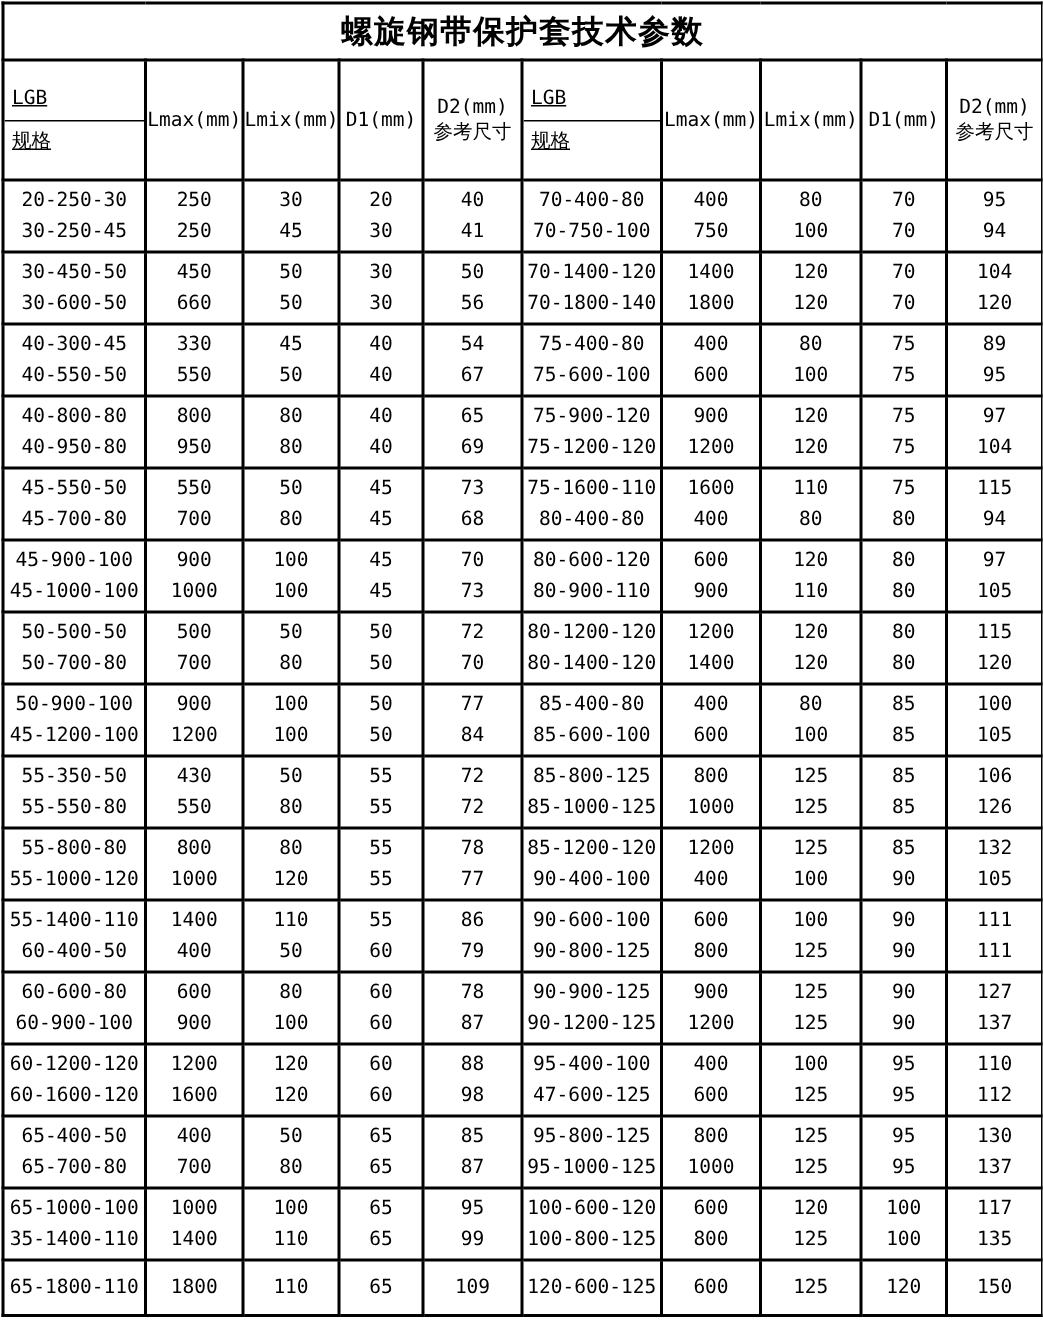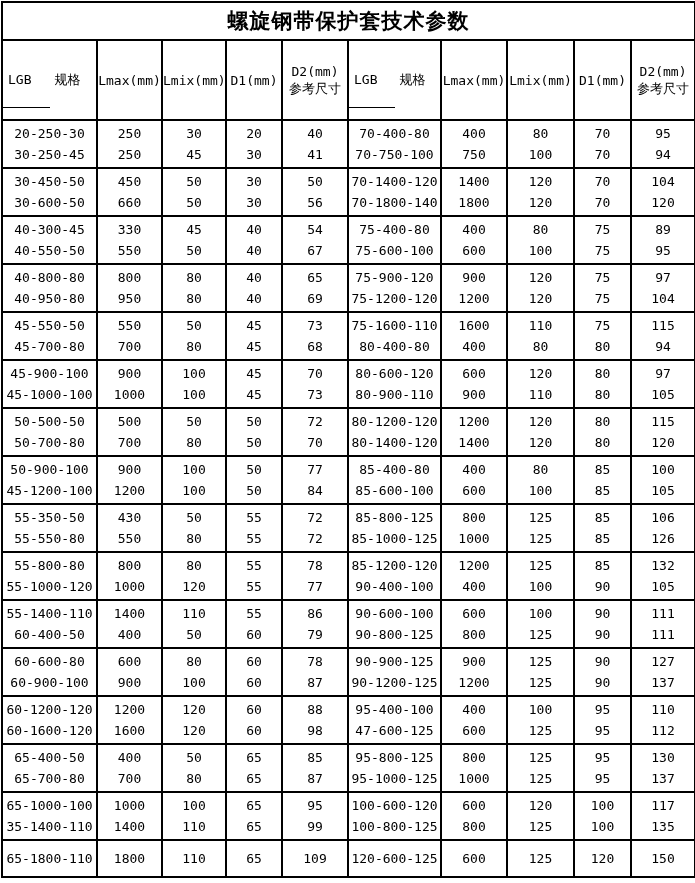--- a/index.html
+++ b/index.html
@@ -31,21 +31,21 @@
     font-family: Liberation Sans, sans-serif;
   }
   tr.header-row th {
     height: 78px;
     font-weight: normal;
     font-size: 13px;
     text-align: center;
     vertical-align: middle;
   }
   th.hdr-split { vertical-align: top; }
-  .split-wrap { display: flex; flex-direction: row; height: 56px; }
+  .split-wrap { display: flex; flex-direction: column; height: 56px; text-decoration: underline; }
   .split-top, .split-bottom {
     flex: 1;
     display: flex;
     align-items: center;
     padding-left: 5px;
     font-size: 13px;
     text-align: left;
   }
   .split-top { border-bottom: 1px solid #000; }
   .hdr-d2 .line { line-height: 17px; }

